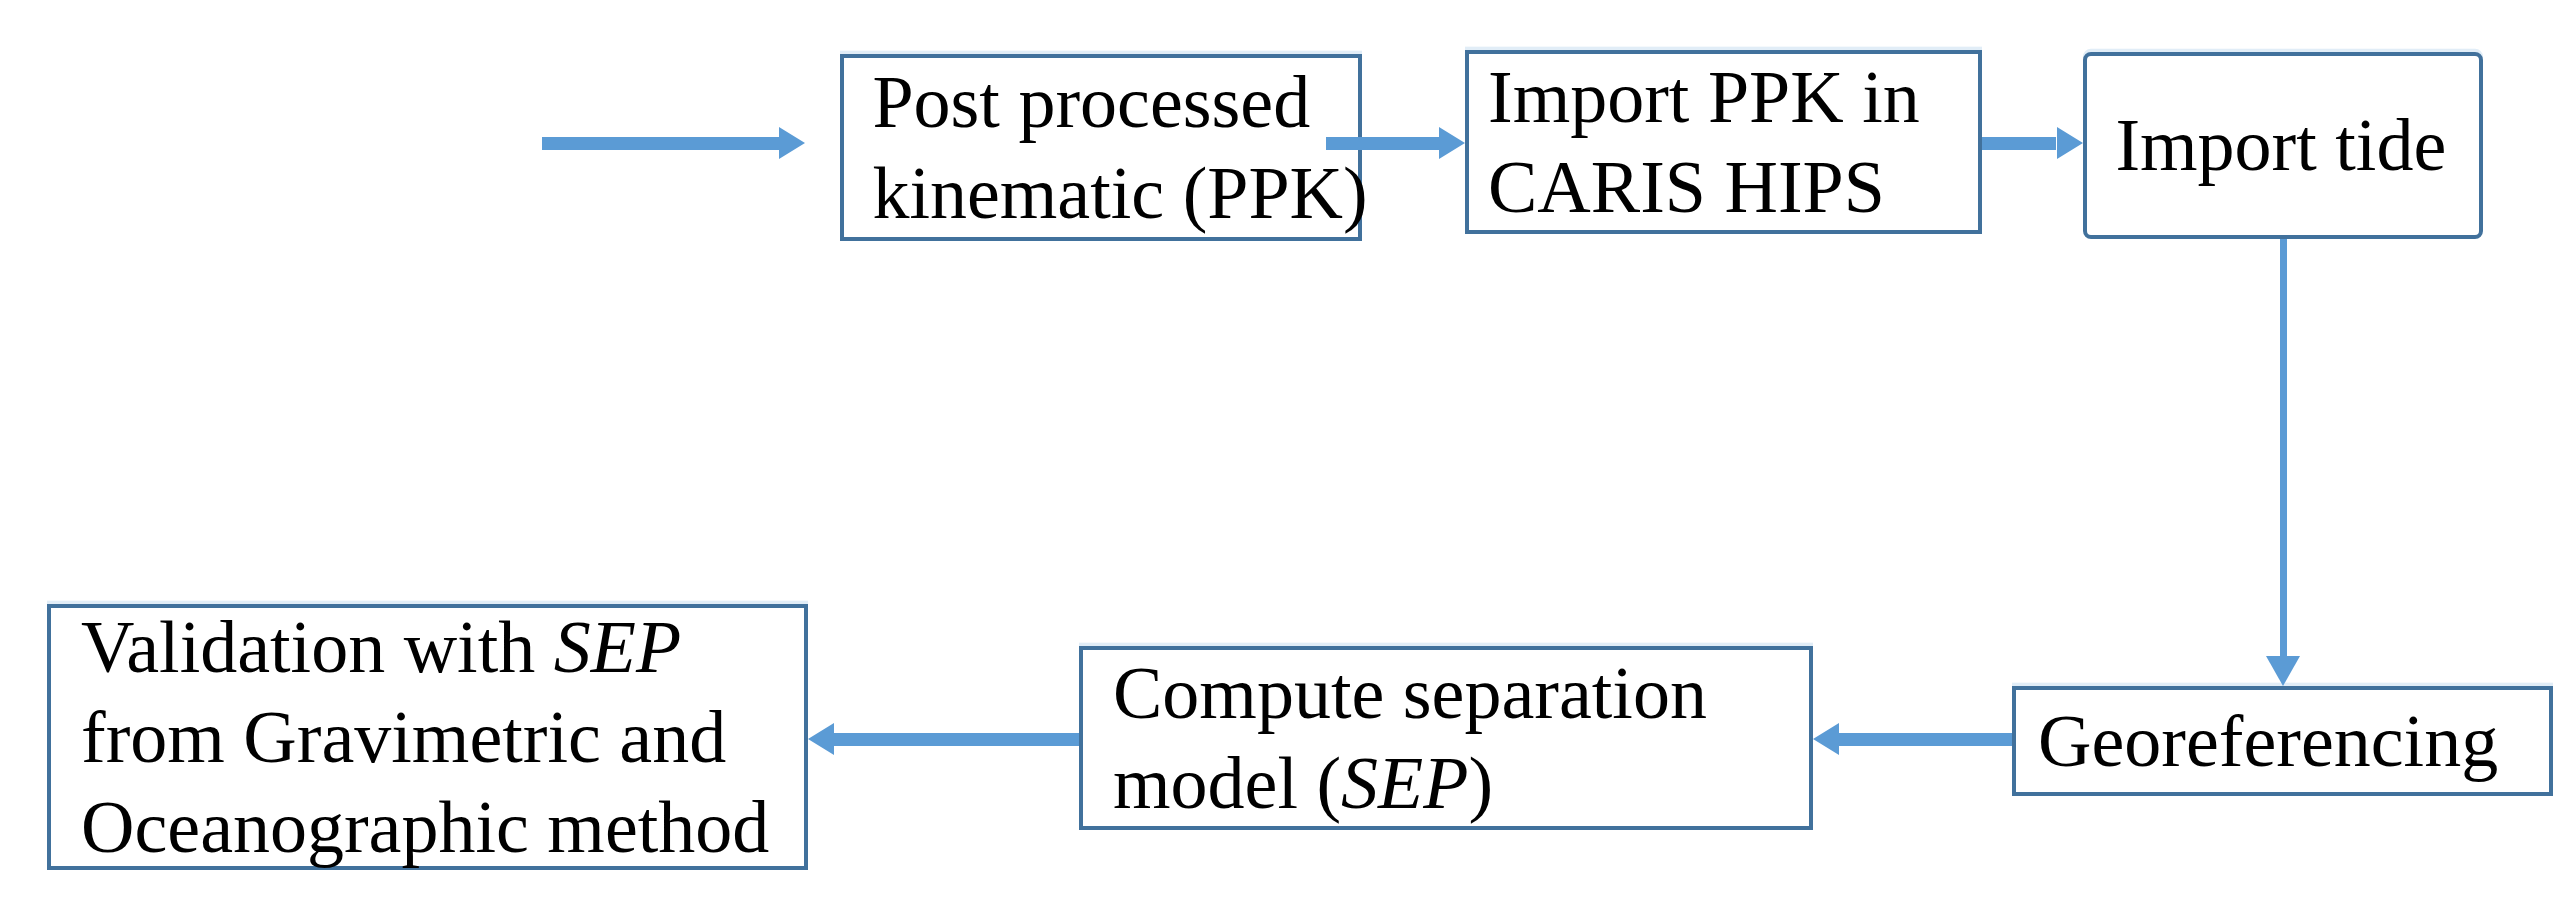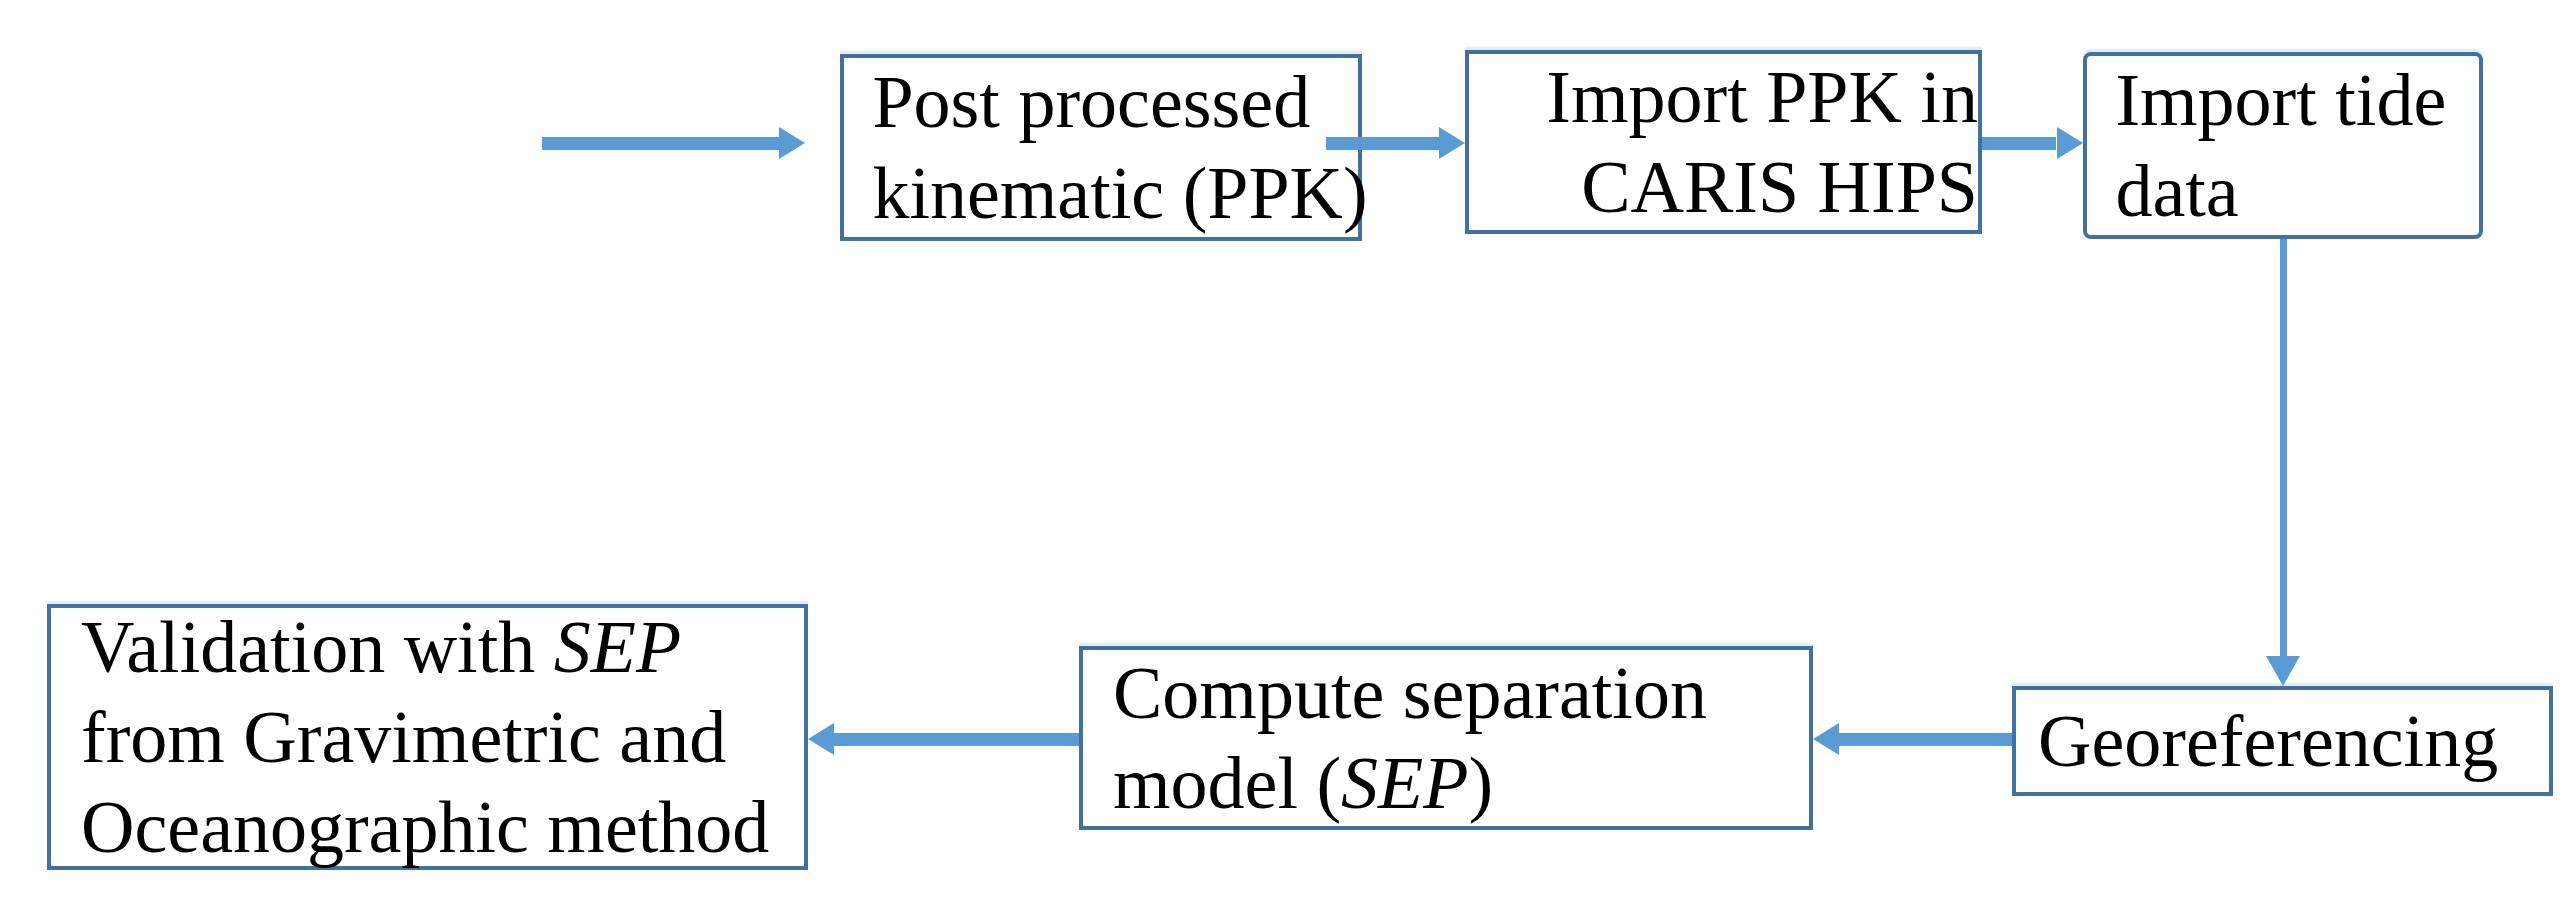--- a/index.html
+++ b/index.html
@@ -55,28 +55,27 @@
 <body>
 
 <div class="canvas">
 
 
   <div class="box" style="left:840px; top:54px; width:522px; height:187px; padding-left:28.4px;">
     <div class="bline">Post processed</div>
     <div class="bline">kinematic (PPK)</div>
   </div>
 
-  <div class="box" style="left:1465px; top:50px; width:517px; height:184px; padding-left:29px;text-align:right;">
+  <div class="box" style="left:1465px; top:50px; width:517px; height:184px; padding-left:19px;">
     <div class="bline">Import PPK in</div>
     <div class="bline">CARIS HIPS</div>
   </div>
 
   <div class="box" style="left:2083px; top:52px; width:400px; height:187px; padding-left:28.4px;border-radius:8px;">
     <div class="bline">Import tide</div>
-    <div class="bline">data</div>
   </div>
 
   <div class="box" style="left:47px; top:604px; width:761px; height:266px; padding-left:30px;">
     <div class="bline">
       <span>Validation with </span><span class="sep-italic">SEP</span>
     </div>
     <div class="bline">from Gravimetric and</div>
     <div class="bline">Oceanographic method</div>
   </div>
 

